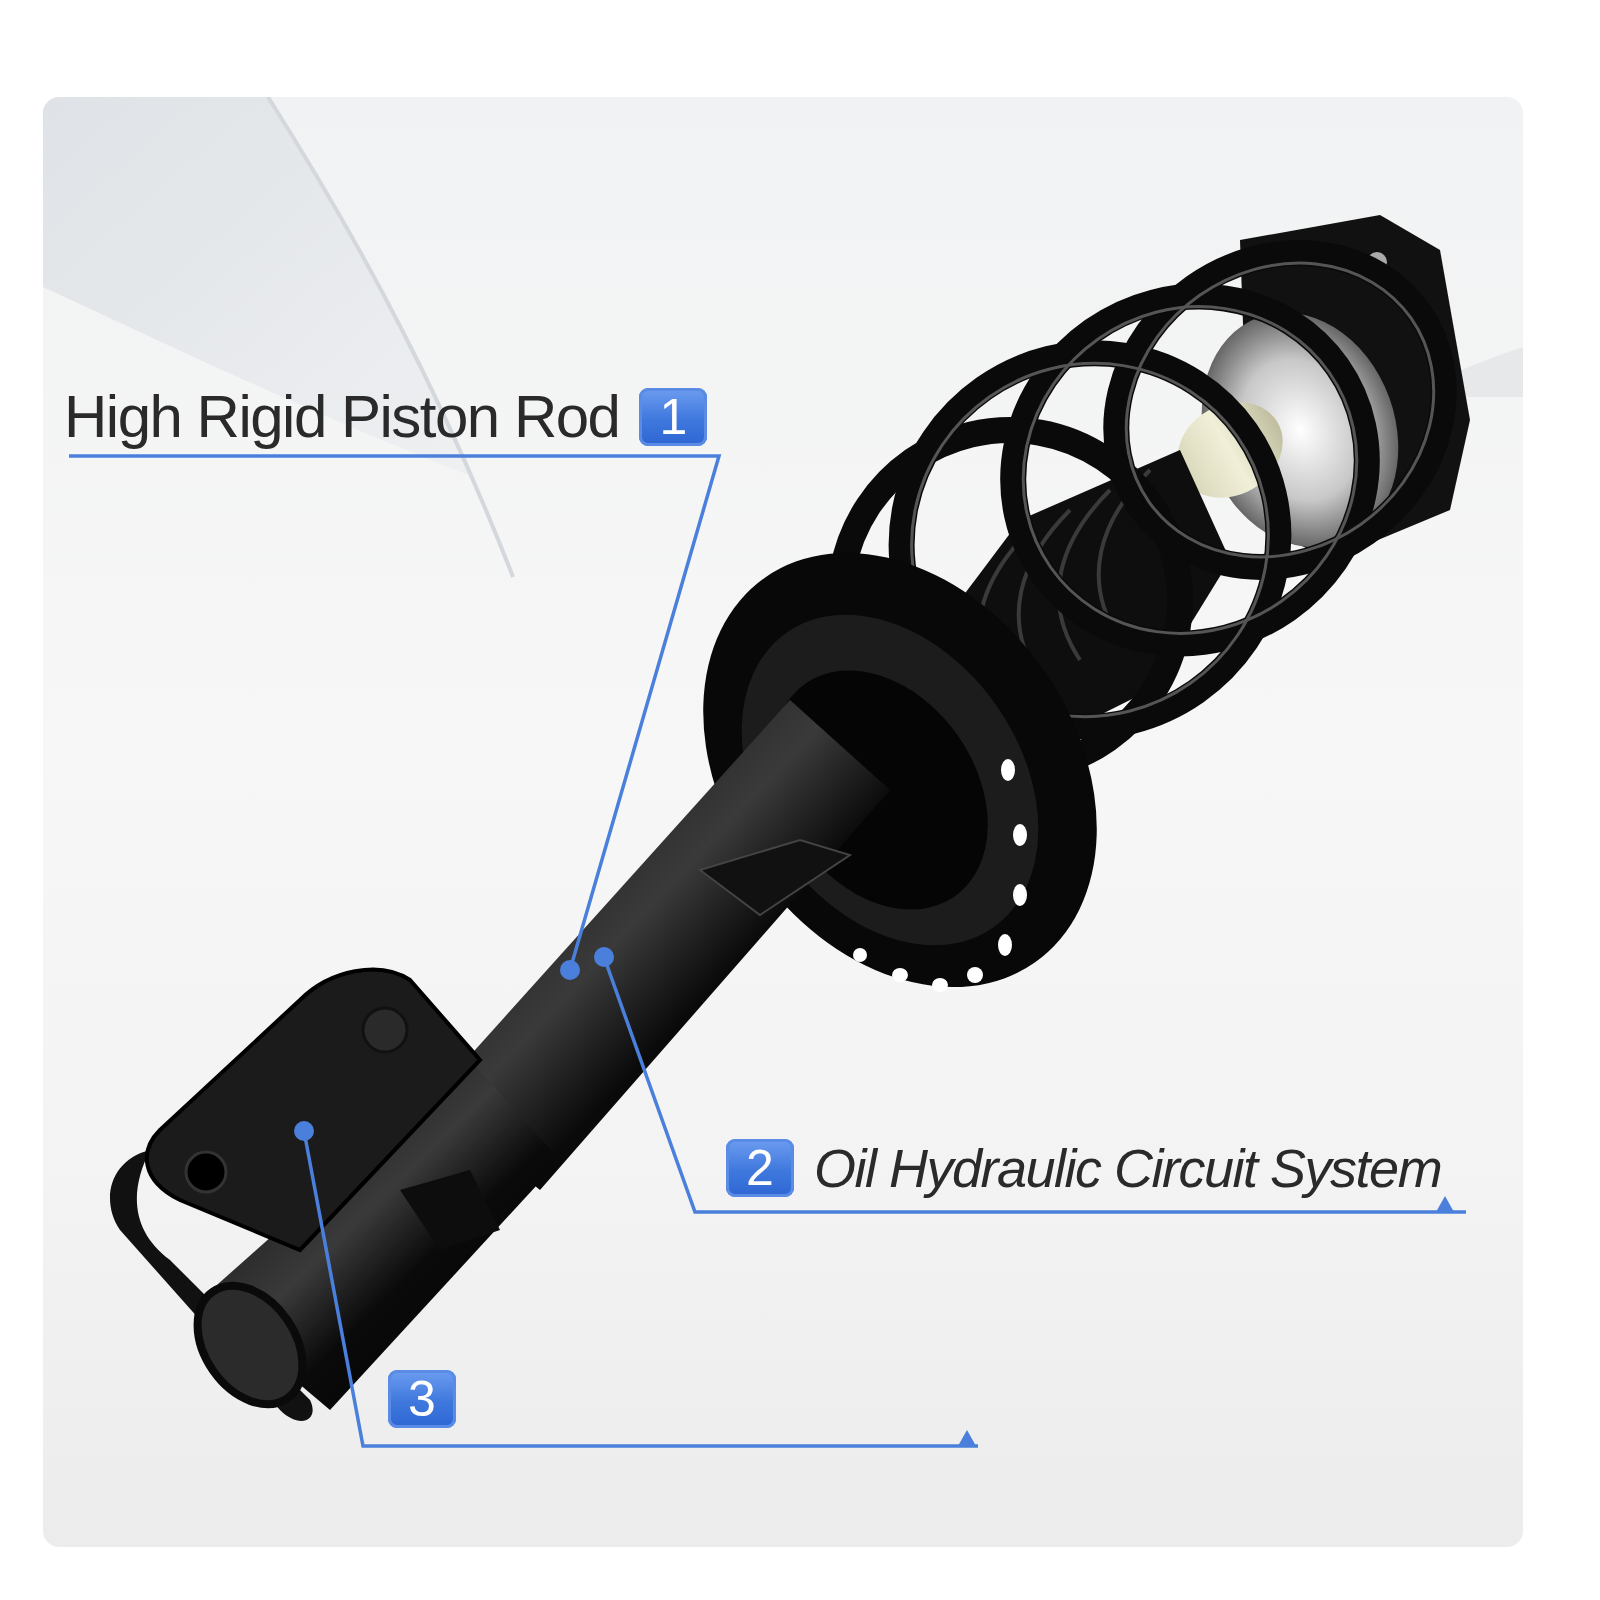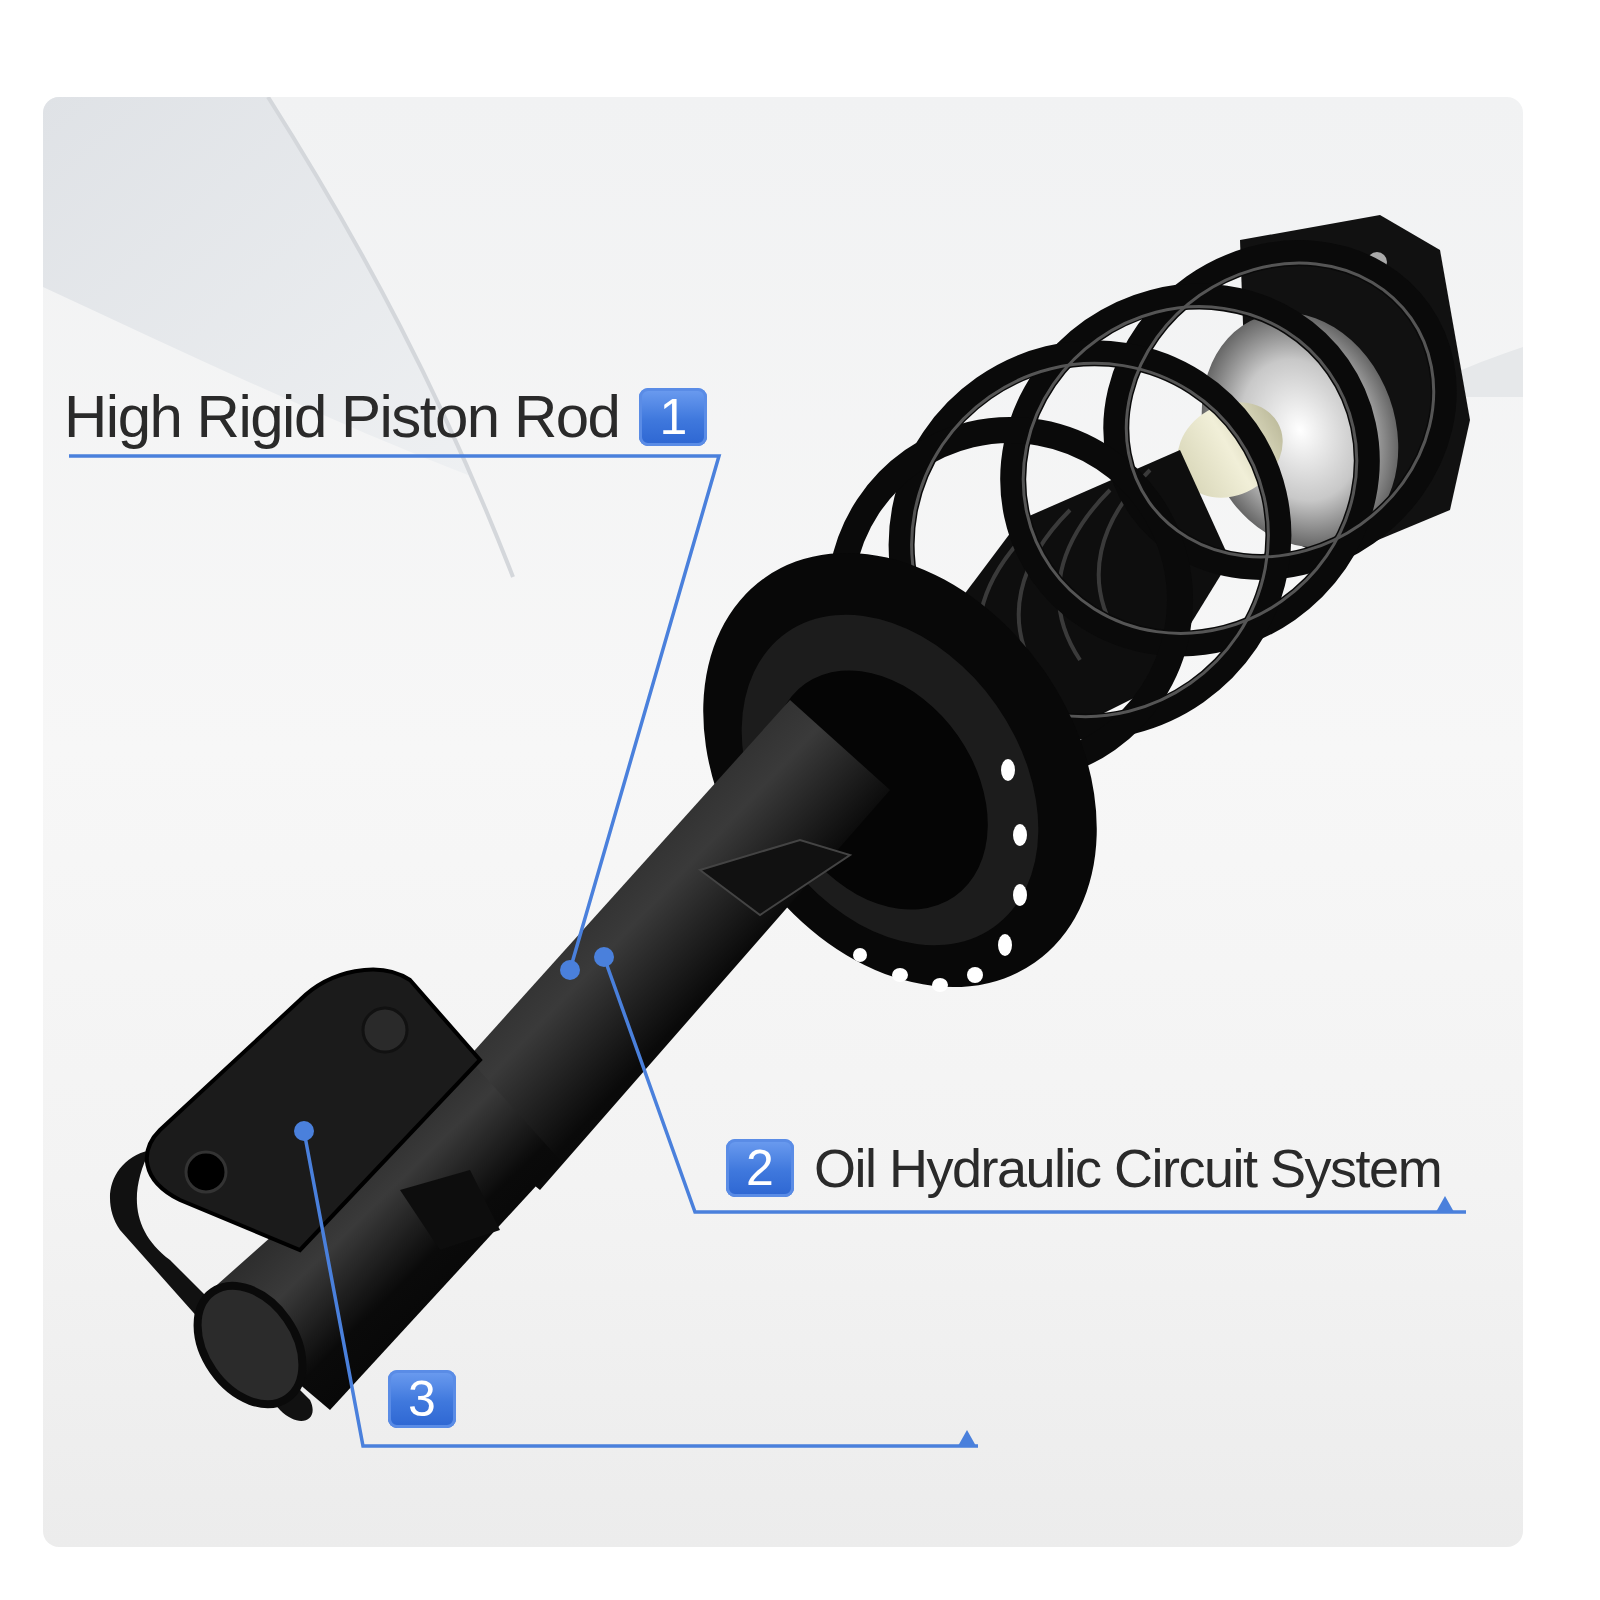--- a/index.html
+++ b/index.html
@@ -123,19 +123,19 @@
 
 <div class="label" style="left:64px;top:363px;margin-top:19px;">
   <span>High Rigid Piston Rod</span>
   <span class="gap"></span>
   <span class="badge">1</span>
 </div>
 
 <div class="label" style="left:726px;top:1137px;">
   <span class="badge">2</span>
   <span class="gap"></span>
-  <span style="font-size:54px;">Oil Hydraulic Circuit System</span>
+  <span style="font-size:54px;font-style:italic;">Oil Hydraulic Circuit System</span>
 </div>
 
 <div class="label" style="left:388px;top:1370px;">
   <span class="badge">3</span>
   <span class="gap"></span>
 </div>
 
 </body></html>

